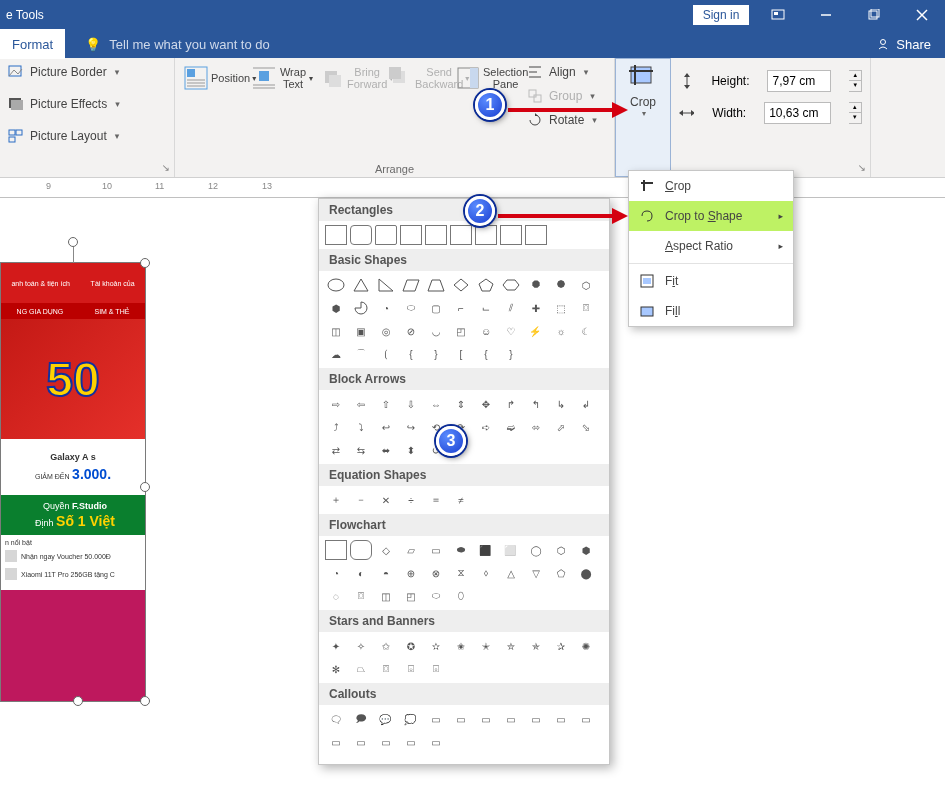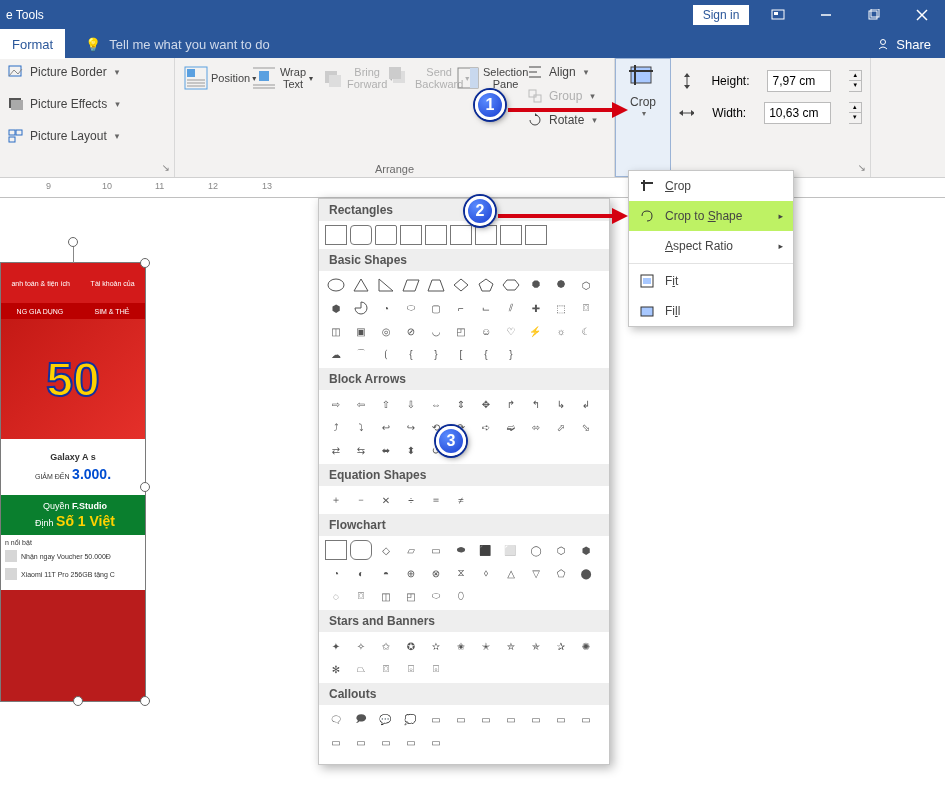--- a/index.html
+++ b/index.html
@@ -52,21 +52,21 @@
   .collapse-chev { position: absolute; right: 6px; bottom: 4px; font-size: 10px; color: #666; }
 
   
   .ruler { background: #fff; height: 20px; border-bottom: 1px solid #c0c0c0; display: flex; align-items: center; font-size: 9px; color: #888; padding-left: 2px; position: relative; }
   .ruler .tick { position: absolute; top: 3px; font-size: 9px; }
 
   
   .canvas { background: #fff; position: absolute; top: 198px; left: 0; right: 0; bottom: 0; }
 
   
-  .sel-img { position: absolute; top: 262px; left: 0; width: 146px; height: 440px; background: #b91c1c; border: 1px solid #7a7a7a; }
+  .sel-img { position: absolute; top: 262px; left: 0; width: 146px; height: 440px; background: #be185d; border: 1px solid #7a7a7a; }
   .sel-img .hdr { height: 40px; background: #d31a1a; display: flex; align-items: center; justify-content: space-around; font-size: 7px; color: #fff; }
   .sel-img .promo { height: 120px; background: linear-gradient(135deg,#c41915,#e5302a); display:flex; align-items:center; justify-content:center; }
   .sel-img .promo .big { font-size: 48px; font-weight: 900; color: #ffd200; -webkit-text-stroke: 2px #1030a0; }
   .sel-img .strip { height: 50px; background: #fff; display: flex; align-items: center; justify-content: center; font-size: 9px; color: #333; gap:4px; flex-direction: column; }
   .sel-img .strip .bl { color: #004dd1; font-weight: bold; font-size: 14px; }
   .sel-img .green { height: 40px; background: #0a7f2e; color: #fff; display:flex; align-items:center; padding-left:4px; font-size: 9px; gap:2px; flex-direction: column; justify-content:center; }
   .sel-img .green .big2 { font-size: 14px; font-weight: bold; }
   .sel-img .list { background: #fff; padding: 4px; font-size: 7px; color: #333; }
   .sel-img .list .row { display: flex; align-items: center; gap: 4px; margin-bottom: 6px; }
   .sel-img .list .sq { width: 12px; height: 12px; background: #d6d6d6; }

